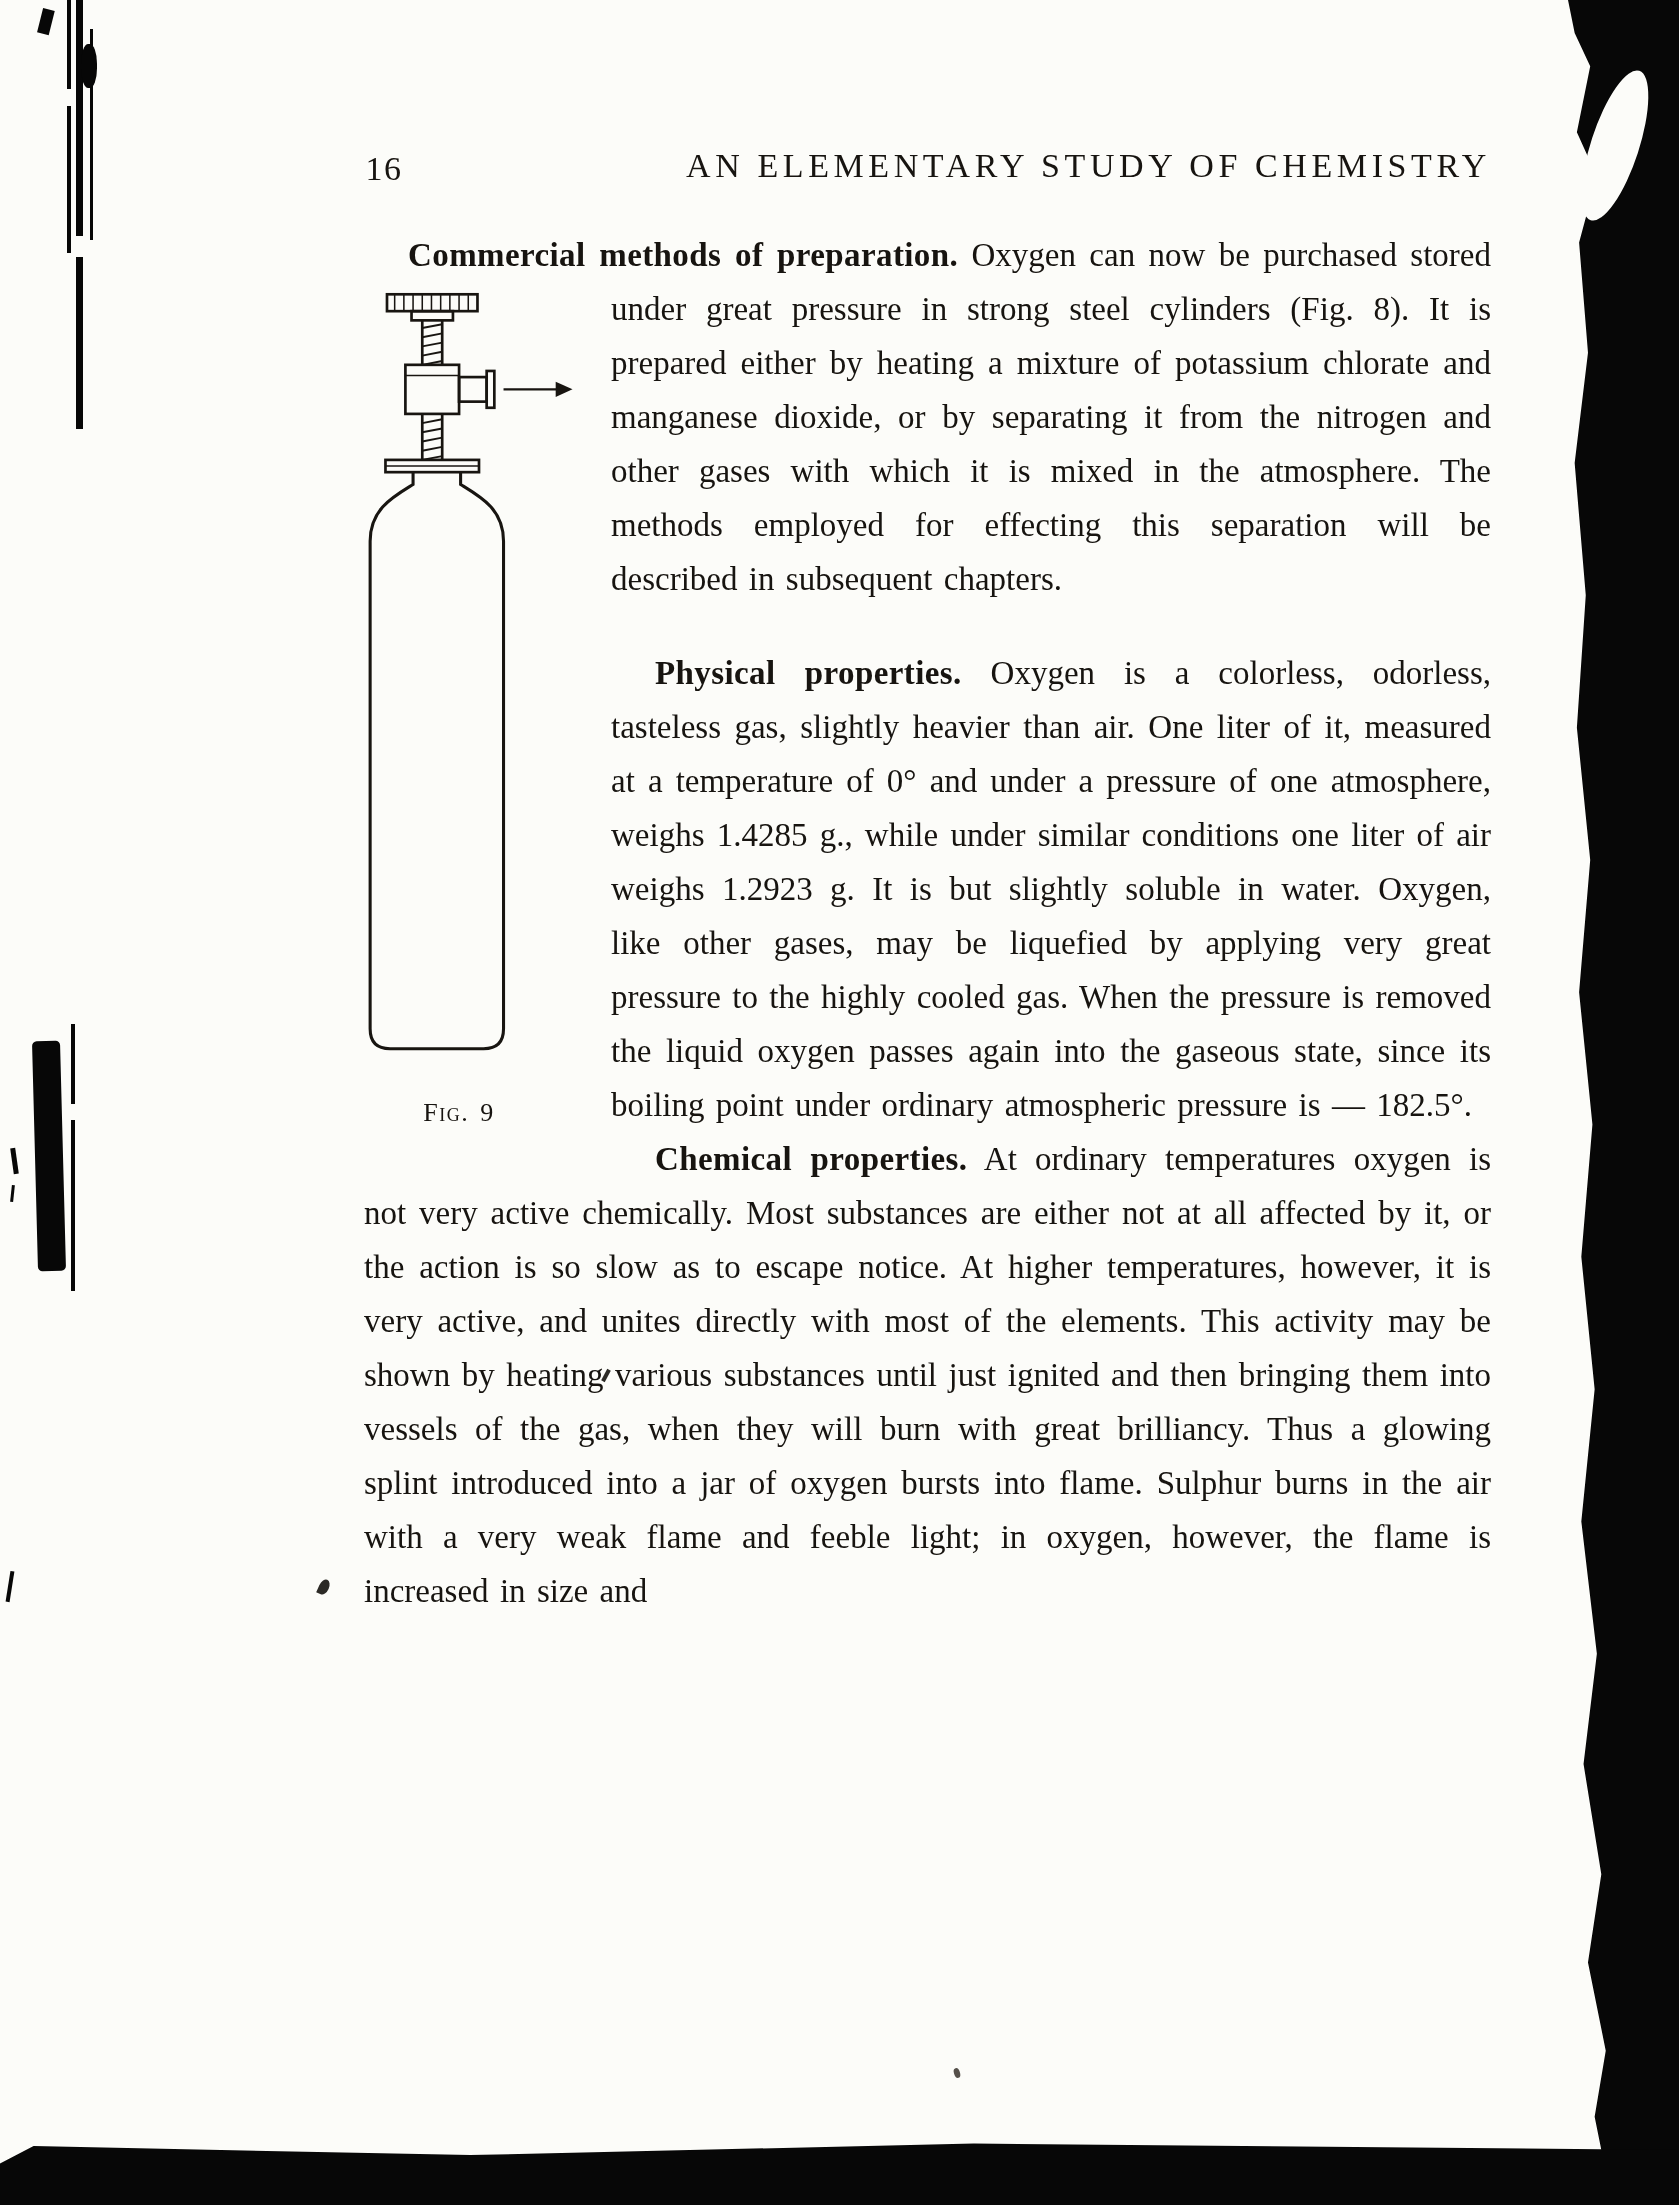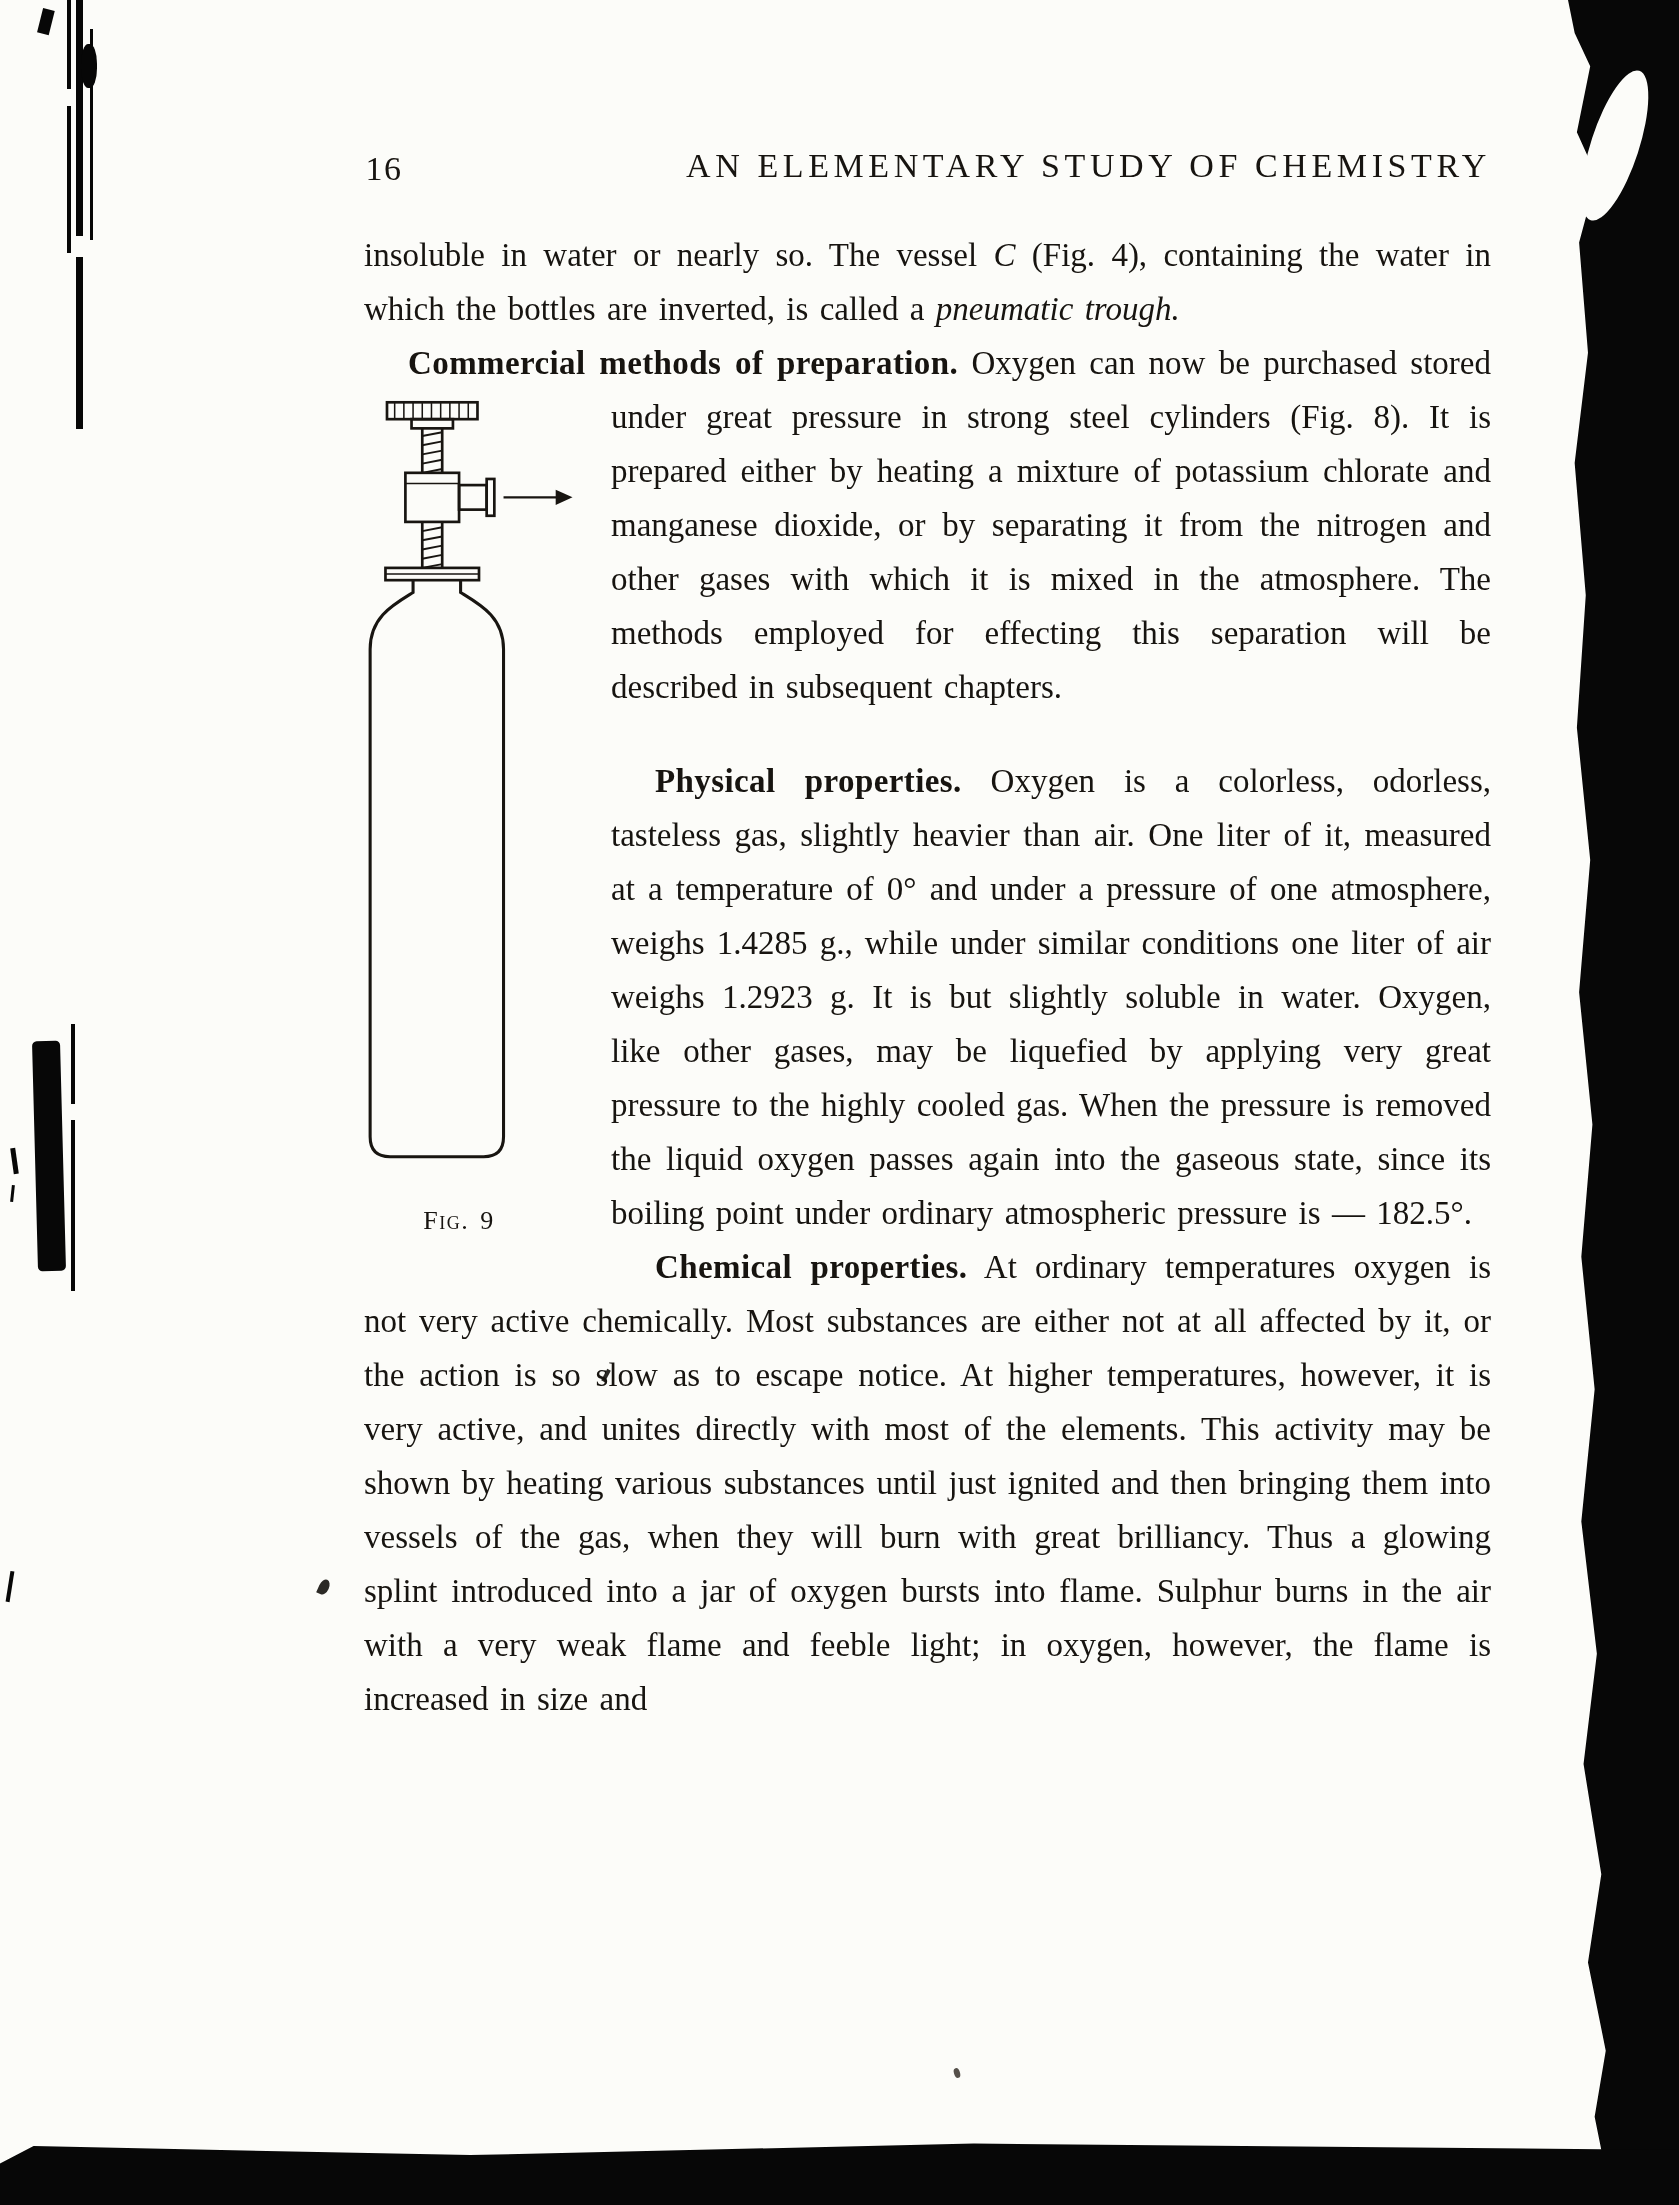--- a/index.html
+++ b/index.html
@@ -104,21 +104,20 @@
   <div class="art art-prop-mark"></div>
   <div class="art art-bottom-dot"></div>
 
   <div class="content">
 
     <div class="running-head">
       <span class="pagenum">16</span>
       <span class="head-title">AN ELEMENTARY STUDY OF CHEMISTRY</span>
     </div>
 
-    <p class="body-text"><span>insoluble in water or nearly so. The vessel </span><i>C</i><span> (Fig. 4), containing the water in which the bottles are inverted, is called a </span><i>pneumatic trough.</i></p>
 
     <p class="body-text indent"><b class="lead">Commercial methods of preparation.</b><span> Oxygen can now be purchased stored under great pressure in strong steel cylinders (Fig. 8). It </span><span class="figure-block">
           <svg class="fig-svg" width="230" height="790" viewBox="0 0 300 1030">
         <g stroke="#181511" fill="none" stroke-width="3.5">
 
           <g>
             <rect x="30" y="8" width="118" height="22"></rect>
             <line x1="40" y1="9" x2="40" y2="29" stroke-width="2"></line>
             <line x1="52" y1="9" x2="52" y2="29" stroke-width="2"></line>
             <line x1="64" y1="9" x2="64" y2="29" stroke-width="2"></line>

